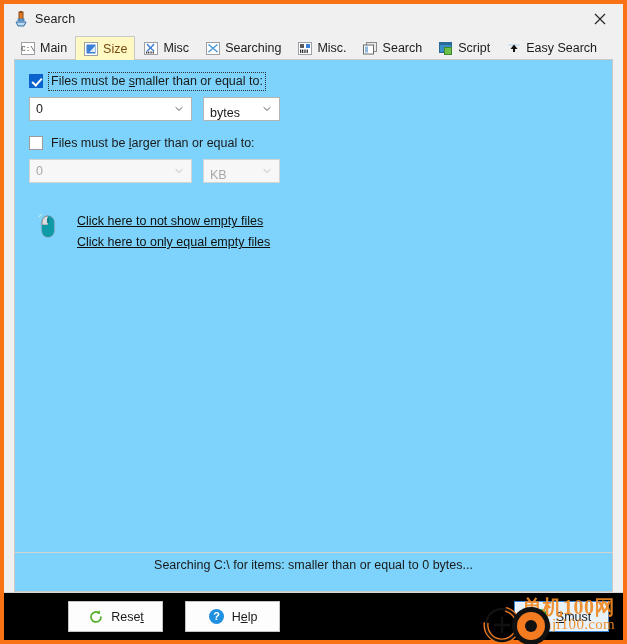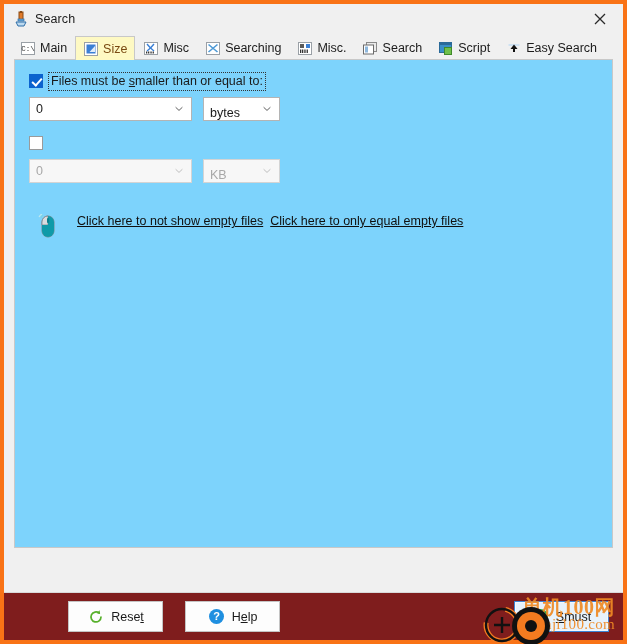--- a/index.html
+++ b/index.html
@@ -207,20 +207,21 @@
     flex: 0 0 auto;
     display: flex;
     align-items: flex-start;
     justify-content: center;
     padding-top: 2px;
     margin-left: 6px;
   }
   .links {
     margin-left: 16px;
     display: flex;
+    flex-direction: column;
     gap: 7px;
     padding-top: 2px;
   }
   .link {
     font-size: 12.5px;
     color: #10100f;
     text-decoration: underline;
     white-space: nowrap;
     width: fit-content;
   }
@@ -239,27 +240,26 @@
   .status-text {
     font-size: 12.5px;
     color: #1a1a1a;
   }
 
   
   .buttonbar {
     height: 48px;
     flex: 0 0 auto;
     border-top: 1px solid #d9d9d9;
-    background: #7f1d1d;
+    background: #000000;
     position: relative;
     display: flex;
     align-items: center;
     padding: 0 10px;
     box-sizing: border-box;
-    margin-top: 44px;
   }
   .btn {
     height: 31px;
     min-width: 95px;
     box-sizing: border-box;
     background: #fdfdfd;
     border: 1px solid #c4c4c4;
     display: flex;
     align-items: center;
     justify-content: center;
@@ -441,20 +441,21 @@
           <span class="arrow">
             <svg width="9" height="6" viewBox="0 0 9 6">
                 <path d="M0.7 1 L4.5 4.6 L8.3 1" stroke="#5a5a5a" stroke-width="1.1" fill="none"></path>
               </svg>
           </span>
         </div>
       </div>
 
       <div class="chk-row second">
         <span class="chkbox off"></span>
+        <span class="chk-label"><span>Files must be </span><span class="acc">l</span><span>arger than or equal to:</span></span>
       </div>
 
       <div class="combo-row">
         <div class="combo wide disabled">
           <span>0</span>
           <span class="arrow">
             <svg width="9" height="6" viewBox="0 0 9 6">
                 <path d="M0.7 1 L4.5 4.6 L8.3 1" stroke="#bdbdbd" stroke-width="1.1" fill="none"></path>
               </svg>
           </span>
@@ -482,20 +483,23 @@
           </svg>
         </span>
         <div class="links">
           <a class="link">Click here to not show empty files</a>
           <a class="link">Click here to only equal empty files</a>
         </div>
       </div>
 
     </div>
 
+    <div class="status-sep">
+      <span class="status-text">Searching C:\ for items: smaller than or equal to 0 bytes...</span>
+    </div>
   </div>
 
   <div class="buttonbar">
     <div class="left-btns">
 
       <div class="btn">
         <span class="bicon">
           <svg width="16" height="16" viewBox="0 0 16 16">
             <path d="M13 8 A5 5 0 1 1 11.2 4.1" stroke="#57b02b" stroke-width="1.7" fill="none" stroke-linecap="round"></path>
             <path d="M11.6 1.2 L12.1 4.8 L8.6 4.2 Z" fill="#57b02b"></path>

